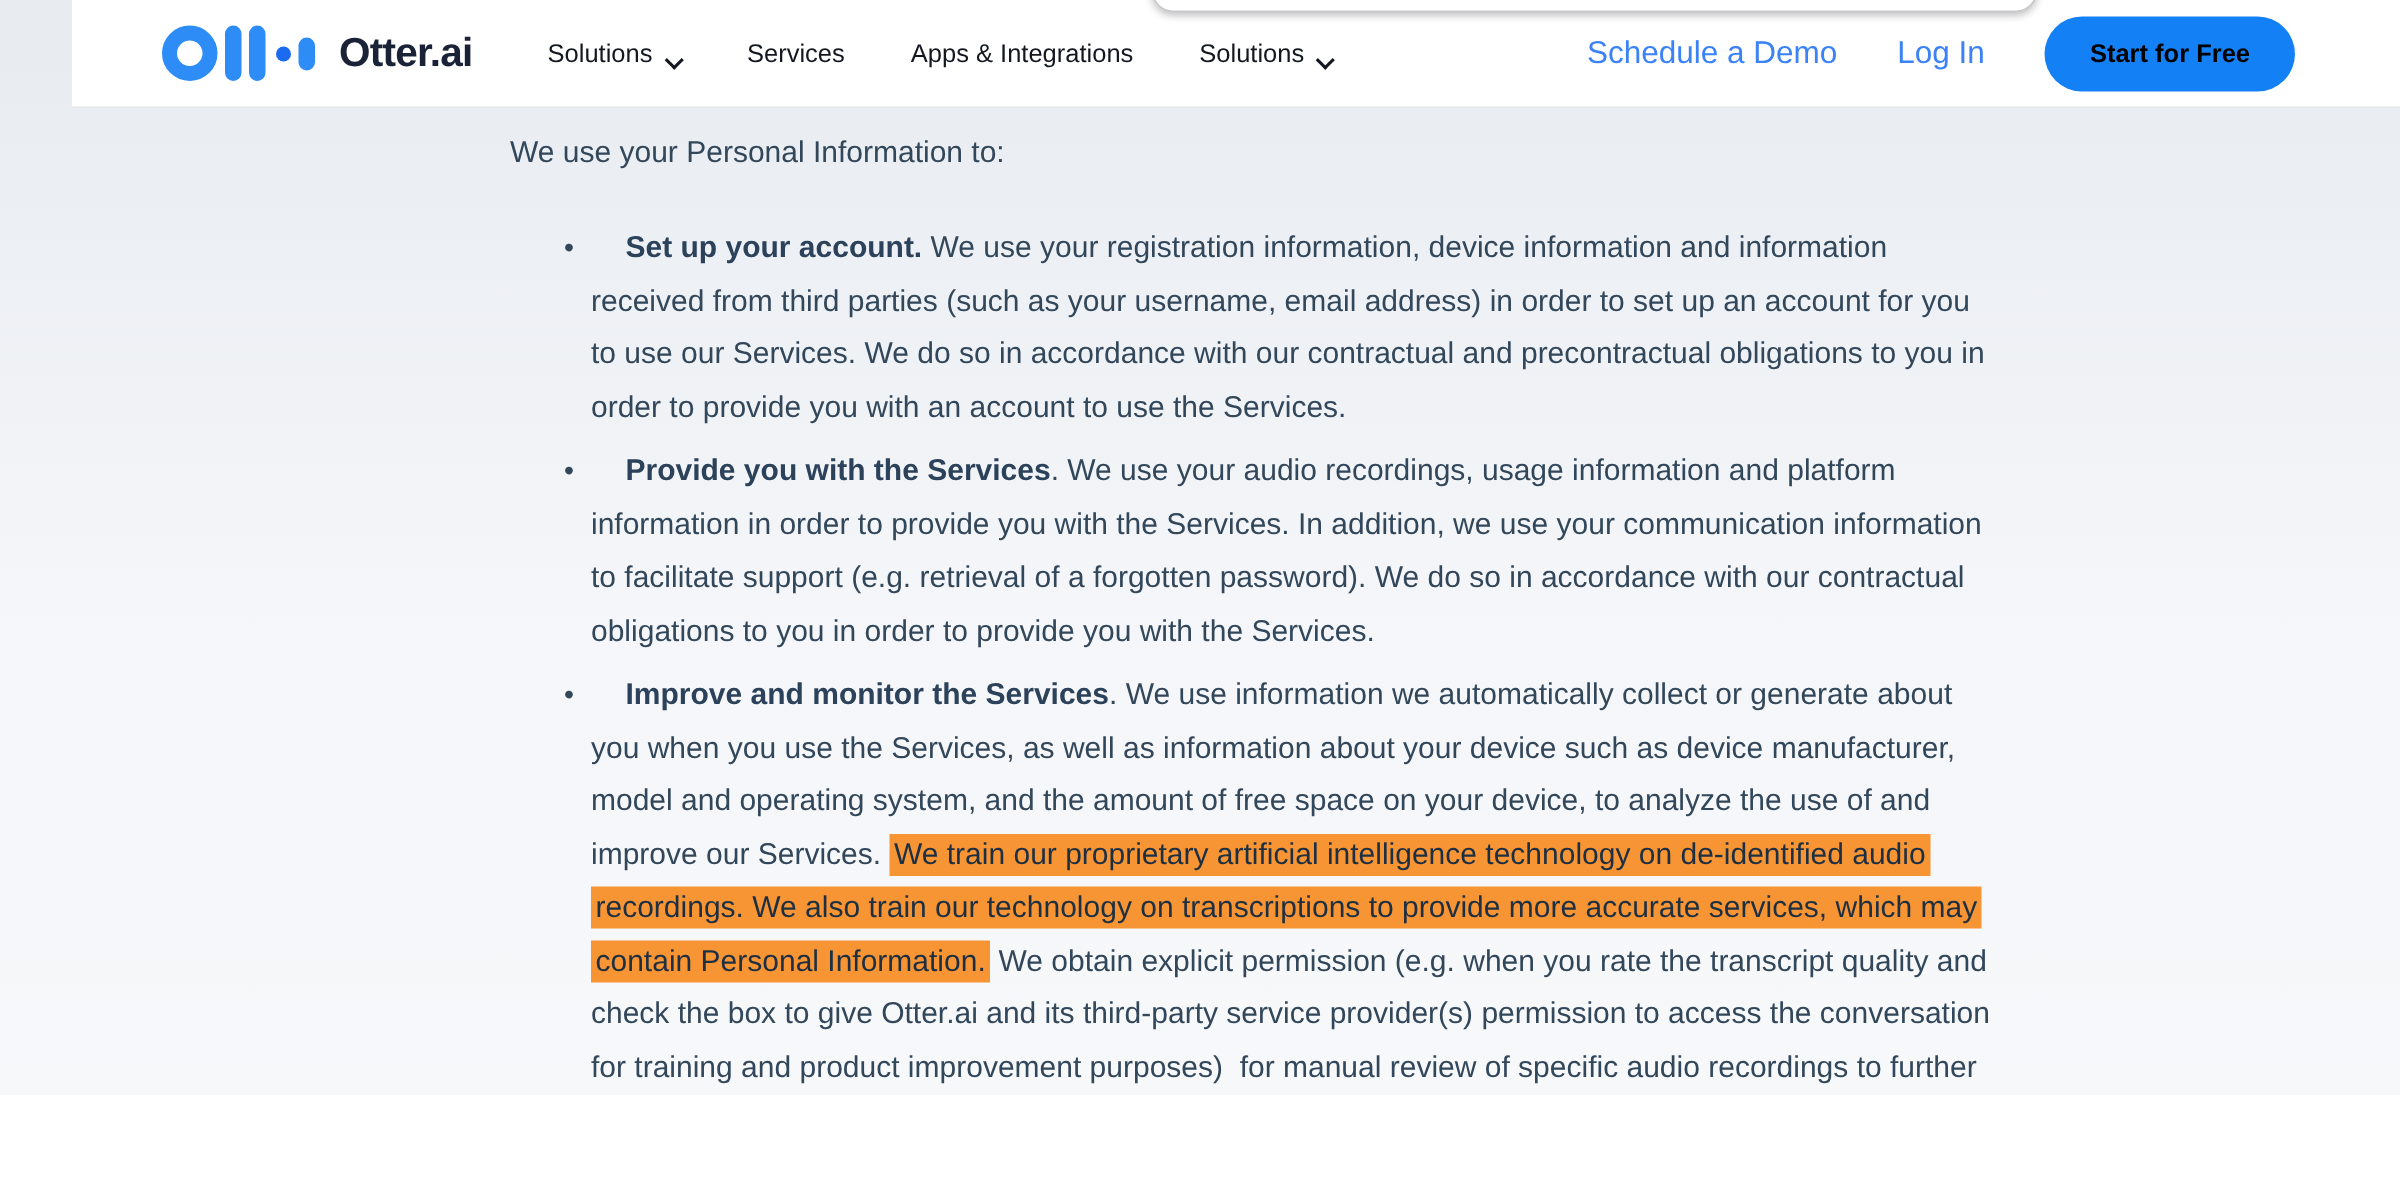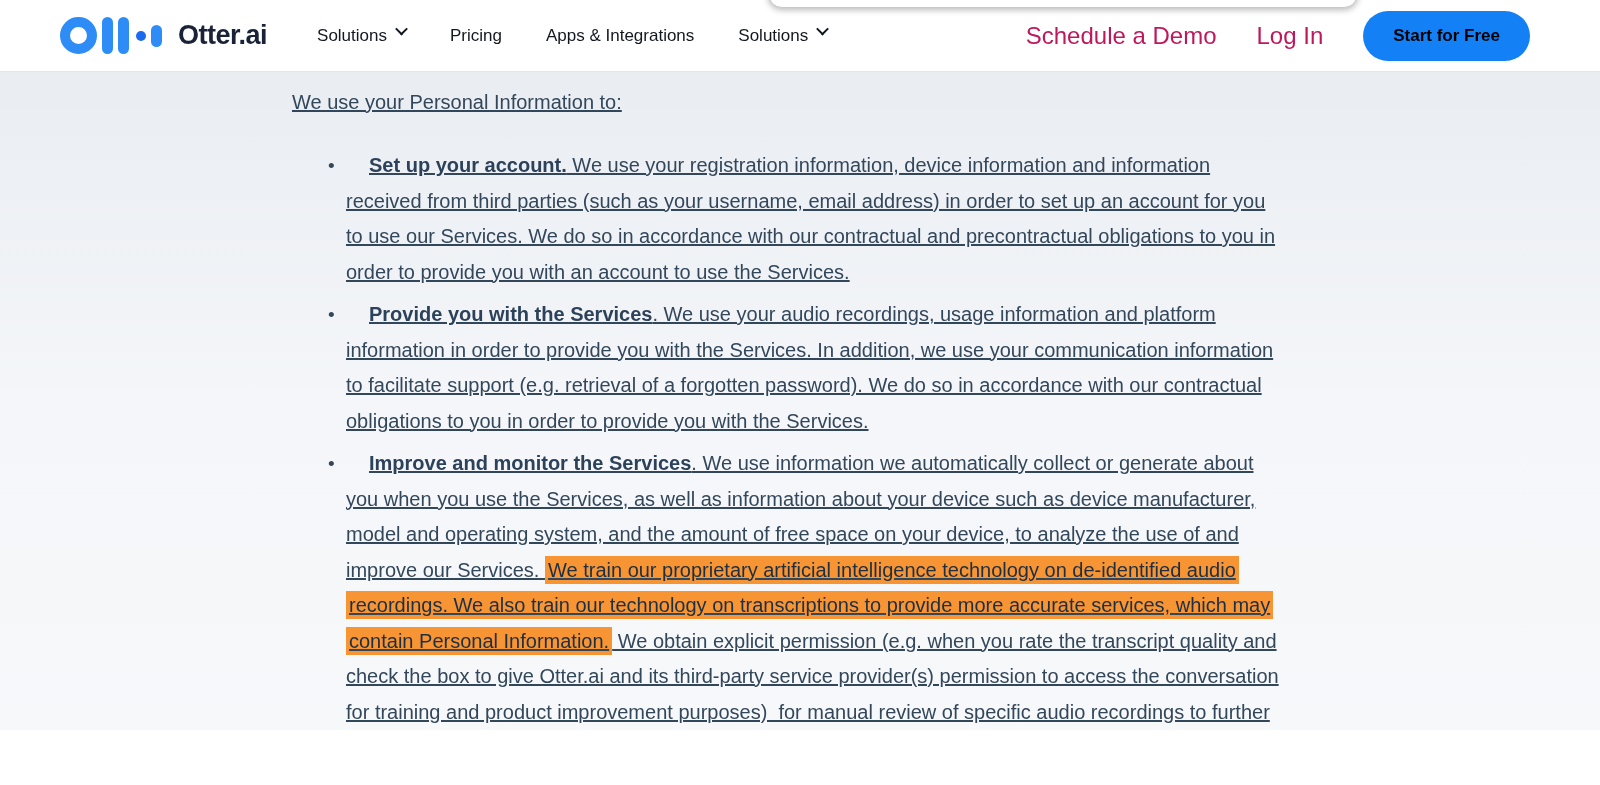--- a/index.html
+++ b/index.html
@@ -4,20 +4,21 @@
 <style>
   * { margin: 0; padding: 0; box-sizing: border-box; }
   html, body { background: #ffffff; }
   body { font-family: "Liberation Sans", sans-serif; }
   .page {
     position: relative;
     width: 1600px;
     height: 730px;
     overflow: hidden;
     background: linear-gradient(180deg, #e7eaef 0%, #edf0f4 25%, #f4f6f9 55%, #f6f8fa 100%);
+    padding-left: 48px;
   }
 
   
   .header {
     position: relative;
     z-index: 2;
     display: flex;
     align-items: center;
     height: 72px;
     background: #ffffff;
@@ -37,34 +38,34 @@
   .logo-text {
     margin-left: 16px;
     font-size: 27px;
     font-weight: 700;
     color: #1a2238;
     letter-spacing: -0.5px;
   }
 
   .nav { display: flex; align-items: center; gap: 44px; margin-left: 50px; }
   .nav-item {
-    display: flex; align-items: flex-start; gap: 10px;
+    display: flex; align-items: flex-end; gap: 10px;
     font-size: 17px; font-weight: 500; color: #131720;
     cursor: pointer; white-space: nowrap;
   }
   .chevron {
     width: 9px; height: 9px;
     border-left: 2px solid #131720;
     border-bottom: 2px solid #131720;
     transform: rotate(-45deg) translate(1px, -1px);
     display: inline-block;
   }
   .header-spacer { flex: 1; }
   .header-right { display: flex; align-items: center; gap: 40px; }
-  .header-link { font-size: 24px; color: #be185d; cursor: pointer; white-space: nowrap; text-align: right; }
+  .header-link { font-size: 21px; color: #3b82f6; cursor: pointer; white-space: nowrap; text-align: right; }
   .cta-button {
     border: none;
     background: #1480f6;
     color: #000000;
     font-family: "Liberation Sans", sans-serif;
     font-size: 17px;
     font-weight: 700;
     padding: 15px 30px;
     border-radius: 27px;
     cursor: pointer;
@@ -82,21 +83,20 @@
     box-shadow: 0 2px 6px rgba(0,0,0,0.28);
     z-index: 3;
   }
 
   
   .content {
     position: relative;
     z-index: 1;
     padding: 14px 0 0 292px;
     color: #33475b;
-    text-decoration: underline;
   }
   .intro {
     font-size: 20px;
     line-height: 32px;
     color: #33475b;
     font-weight: 400;
   }
   .bullet-list {
     list-style: none;
     margin-top: 30px;
@@ -157,21 +157,21 @@
       </div>
       <div class="logo-text">Otter.ai</div>
     </div>
 
     <div class="nav">
       <div class="nav-item">
         <span>Solutions</span>
         <span class="chevron"></span>
       </div>
       <div class="nav-item">
-        <span>Pricing</span>
+        <span>Services</span>
       </div>
       <div class="nav-item">
         <span>Apps &amp; Integrations</span>
       </div>
       <div class="nav-item">
         <span>Solutions</span>
         <span class="chevron"></span>
       </div>
     </div>
 

